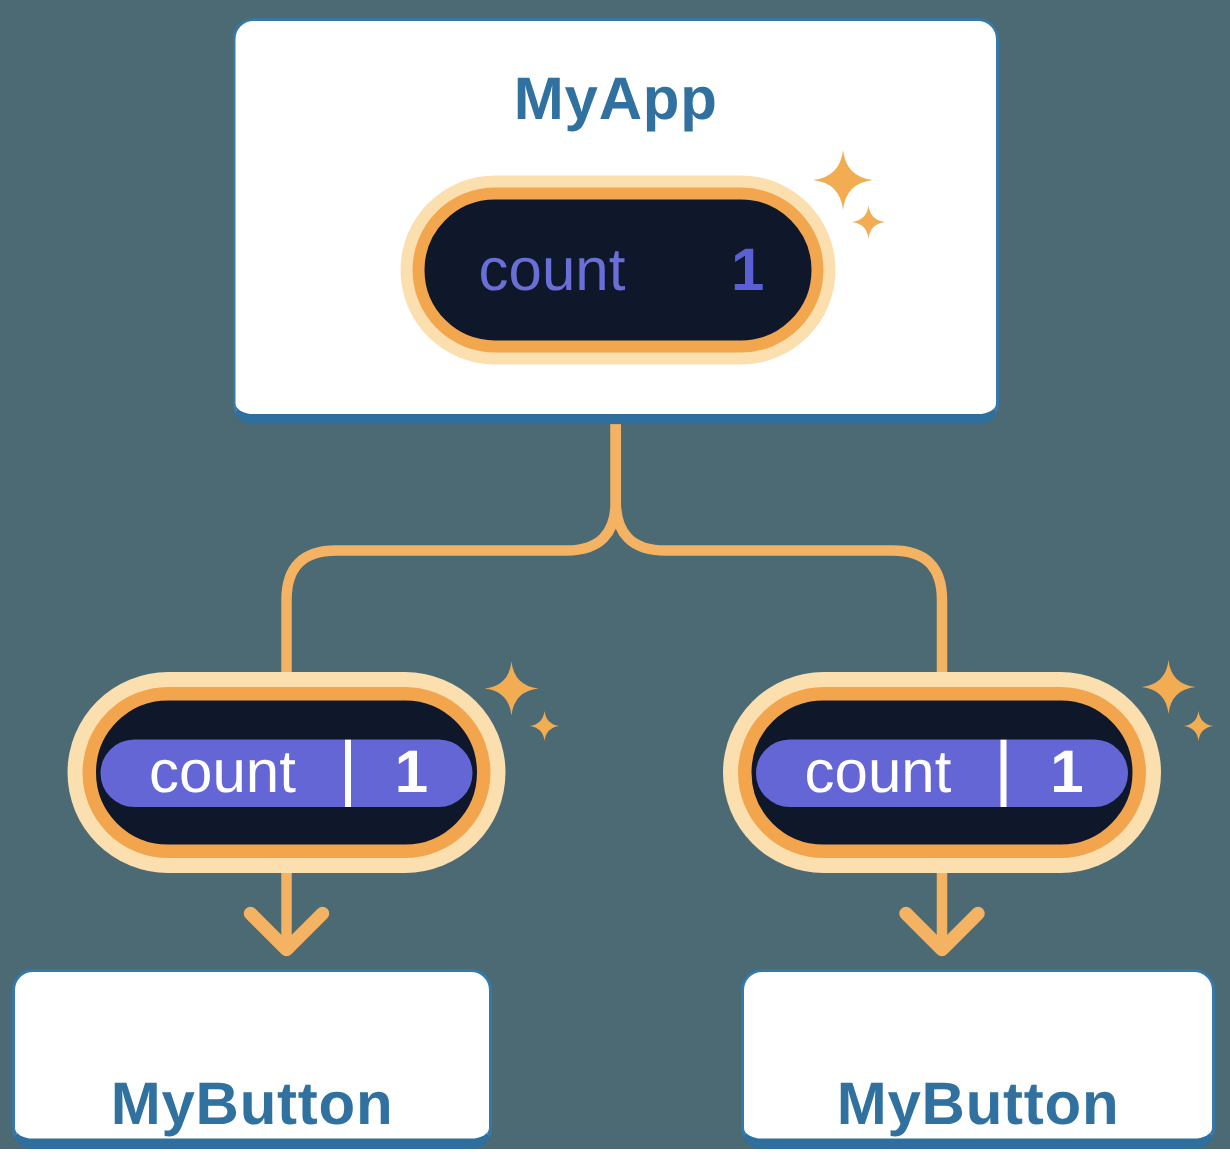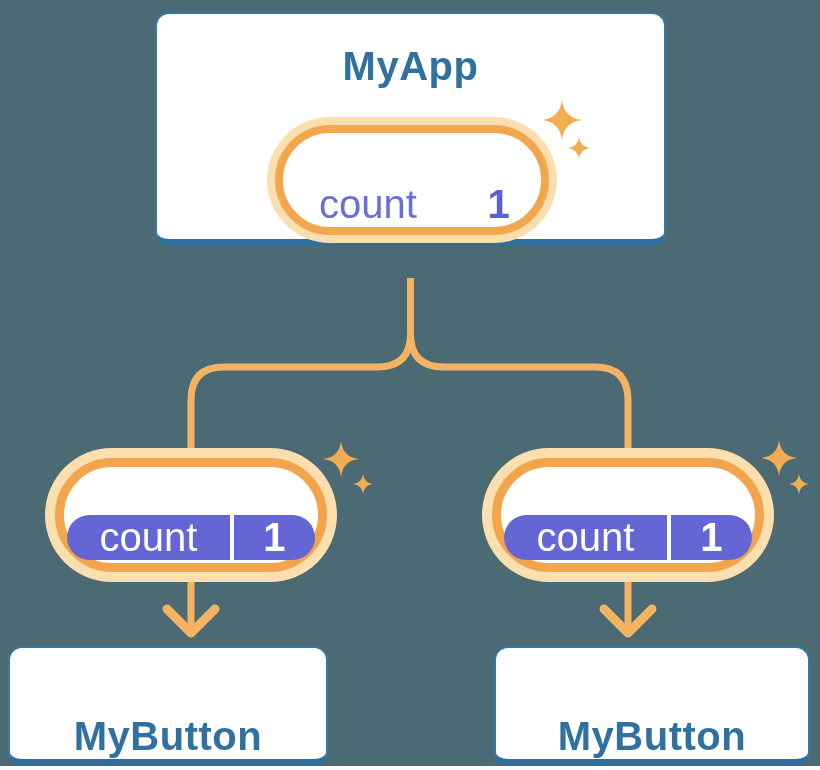--- a/index.html
+++ b/index.html
@@ -16,21 +16,21 @@
   }
   
   .card{
     position:absolute;
     background:#ffffff;
     border:2px solid #3578A9;
     border-bottom:7px solid #2E6F9D;
     border-radius:14px;
     box-sizing:border-box;
   }
-  .card-root{left:155px;top:12px;width:511px;height:234px;}
+  .card-root{left:155px;top:12px;width:511px;height:271px;}
   .card-child{width:320px;height:120px;top:646px;display:flex;align-items:flex-end;justify-content:center;}
   .card-child-left{left:8px;}
   .card-child-right{left:494px;width:316px;}
   .card-title{
     color:#30719F;
     font-size:40px;font-weight:600;
     text-align:center;
     letter-spacing:0.5px;
   }
   .card-root .card-title{margin-top:30px;}
@@ -38,22 +38,22 @@
   .pill-halo{
     position:absolute;
     background:#FBDFAF;
     border-radius:999px;
     box-sizing:border-box;
   }
   .pill-ring{
     position:absolute;
     box-sizing:border-box;
     border-radius:999px;
-    background:#ffffff;
-    display:flex;align-items:flex-end;
+    background:#0f172a;
+    display:flex;align-items:center;
   }
   
   .pill-root-halo{left:110px;top:103px;width:290px;height:126px;}
   .pill-root-ring{left:8px;top:8px;width:274px;height:110px;border:8px solid #F2A74F;}
   .pill-root-ring .pill-key{
     flex:2;display:flex;align-items:center;justify-content:center;
     color:#6A6FD8;font-size:40px;
   }
   .pill-root-ring .pill-div{width:3px;background:#F2A74F;}
   .pill-root-ring .pill-val{

